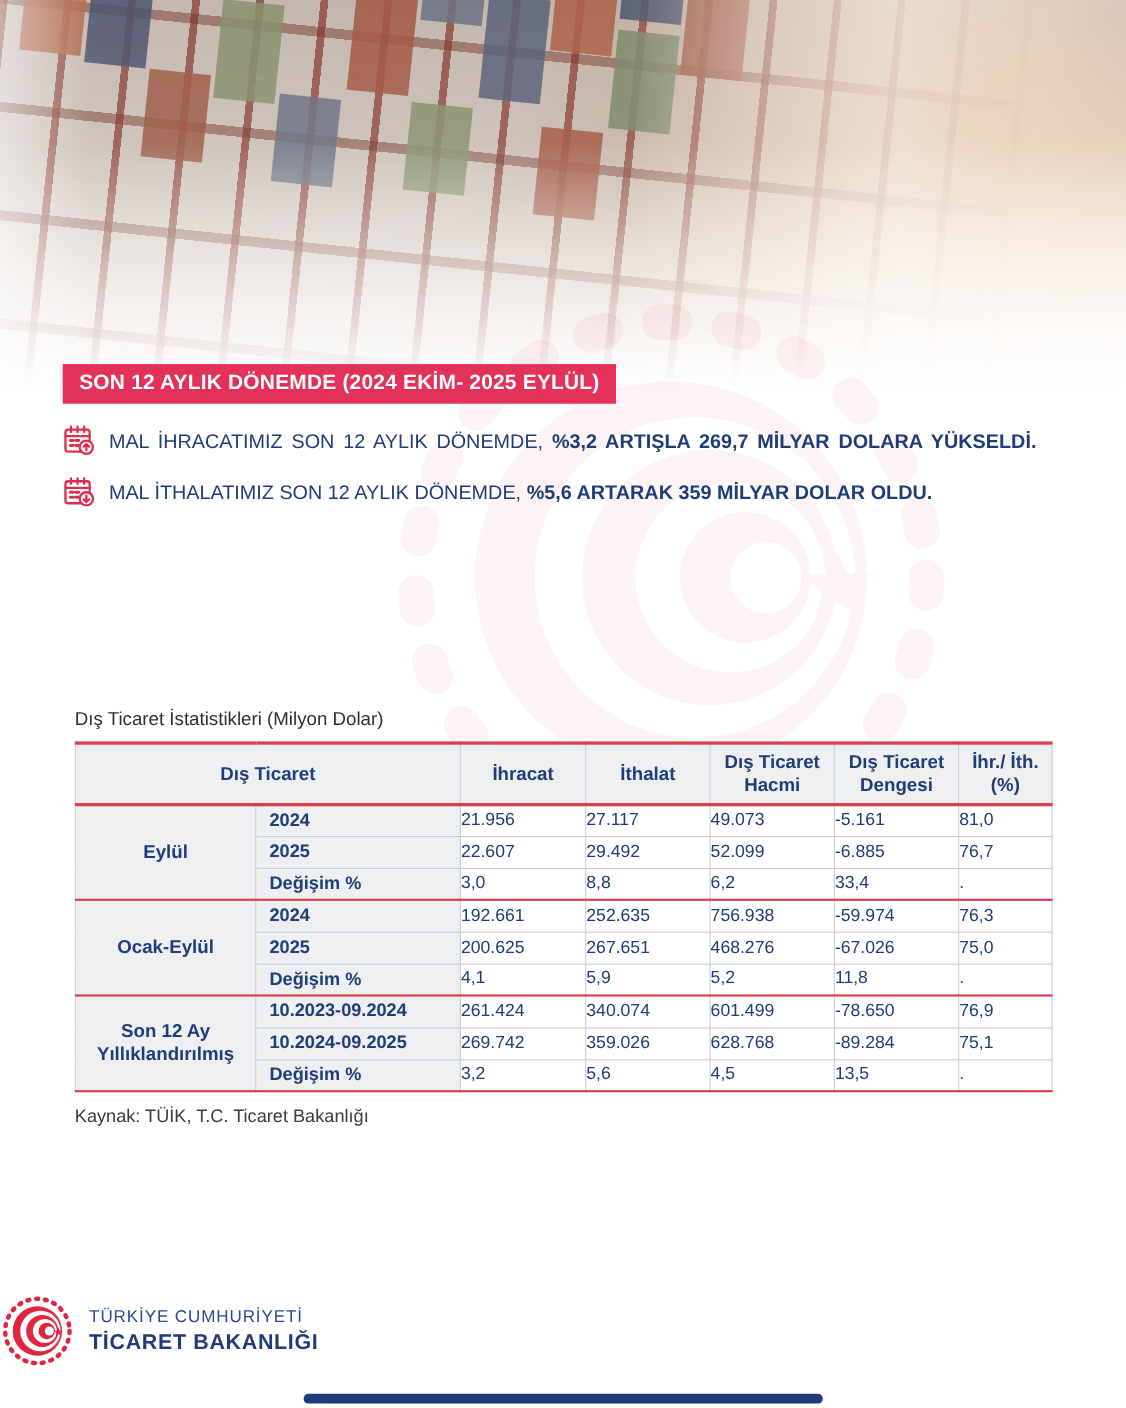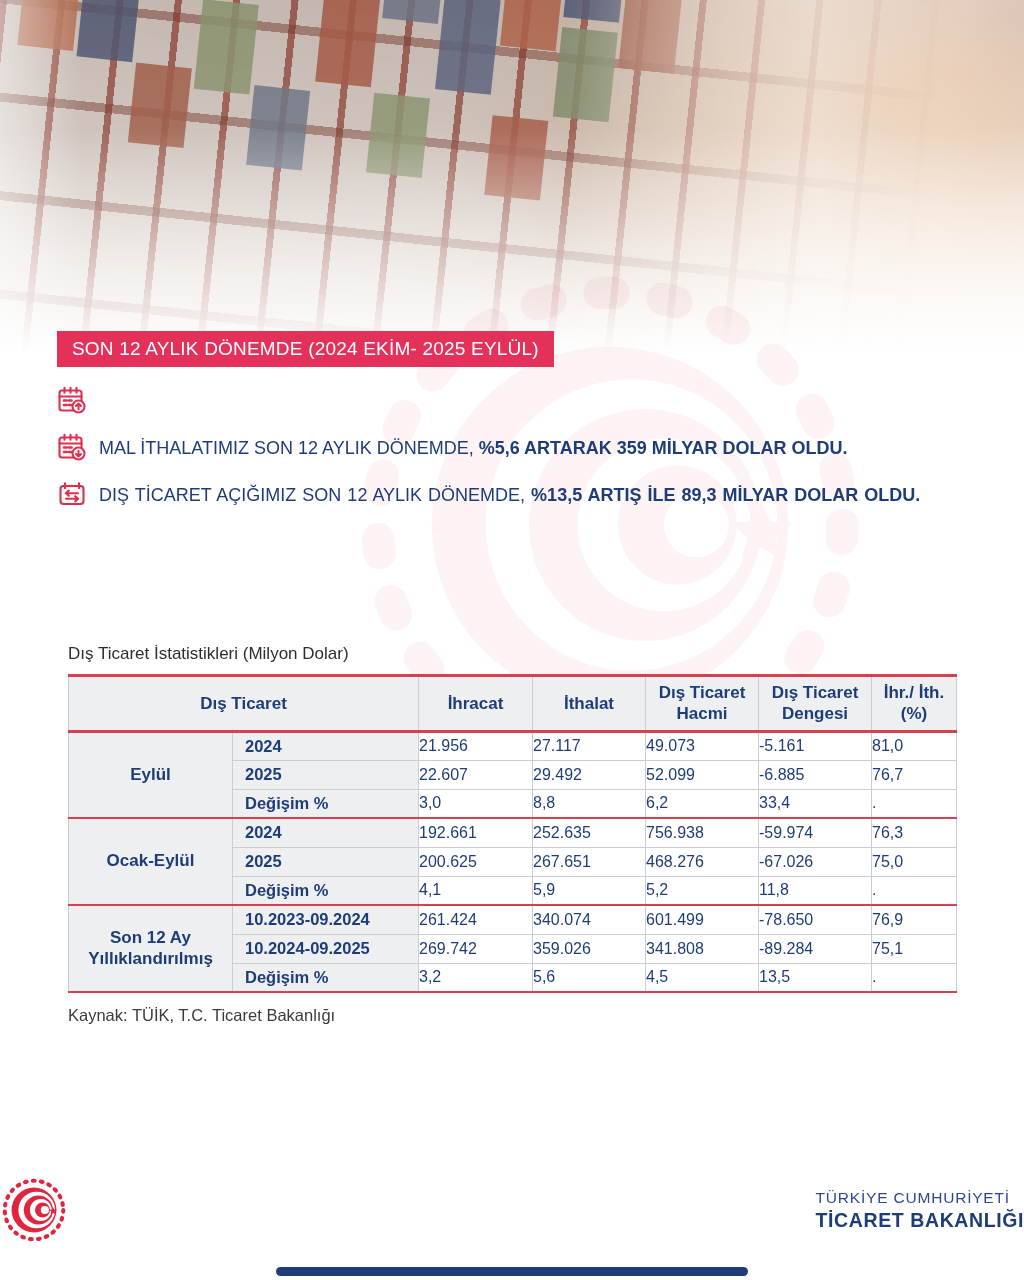--- a/index.html
+++ b/index.html
@@ -49,21 +49,21 @@
   }
 
   
   .watermark{position:absolute;left:340px;top:255px;width:540px;height:540px;opacity:0.05;}
 
   
   .banner{
     position:absolute;left:57px;top:331px;height:36px;
     display:inline-flex;align-items:center;
     background:var(--accent-red);
-    color:#fff;font-weight:400;font-size:19px;letter-spacing:0.2px;
+    color:#fff;font-weight:700;font-size:19px;letter-spacing:0.2px;
     padding:0 15px;white-space:nowrap;
   }
 
   
   .bullets{position:absolute;left:56px;top:384px;width:935px;}
   .bullet{display:flex;align-items:center;gap:11px;height:34px;margin-bottom:13px;}
   .bullet .txt{color:var(--navy);font-size:18px;white-space:nowrap;}
   .bullet .txt b{font-weight:700;}
   .bullet.b0 .txt{word-spacing:3px;}
   .bullet.b2 .txt{word-spacing:1px;}
@@ -100,21 +100,21 @@
     text-align:left;padding-left:12px;
   }
   td.num{background:#fff;text-align:left;padding-right:12px;}
   th:first-child, td:first-child{border-left:1px solid var(--grid-gray);}
   th:last-child, td:last-child{border-right:1px solid var(--grid-gray);}
 
   
   .kaynak{position:absolute;left:68px;top:1006px;font-size:16.5px;color:#3b3b3b;}
   .footer{
     position:absolute;left:0;top:1176px;width:1024px;
-    display:flex;justify-content:space-between;align-items:center;gap:13px;
+    display:flex;justify-content:flex-start;align-items:center;gap:13px;
   }
   .emblem{width:68px;height:68px;}
   .footer-text .l1{
     color:#2c4a8e;font-size:15.5px;letter-spacing:0.8px;line-height:1.25;
   }
   .footer-text .l2{
     color:var(--navy);font-size:19.5px;font-weight:700;letter-spacing:0.6px;line-height:1.25;
   }
   .bottom-bar{
     position:absolute;left:50%;transform:translateX(-50%);
@@ -173,46 +173,36 @@
   <div class="bullet b0">
     <span class="bicon">
       <svg viewBox="0 0 32 32" fill="none" stroke="#e02e4e" stroke-width="2.1" stroke-linecap="round" stroke-linejoin="round">
         <rect x="3.5" y="5.5" width="22" height="20" rx="2.5"></rect>
         <path d="M8.5 2.8v5M14.5 2.8v5M20.5 2.8v5M3.5 11.5h22"></path>
         <path d="M8 15.5h2.6M13 15.5h2.6M8 20h2.6M13 20h2.6" stroke-width="2.6"></path>
         <circle cx="22.5" cy="21.5" r="6" fill="#fff"></circle>
         <path d="M22.5 24.3v-5.2M20 21l2.5-2.4L25 21"></path>
       </svg>
     </span>
+    <span class="txt"><span>MAL İHRACATIMIZ SON 12 AYLIK DÖNEMDE, </span><b>%3,2 ARTIŞLA 269,7 MİLYAR DOLARA YÜKSELDİ.</b></span>
   </div>
 
   <div class="bullet b1">
     <span class="bicon">
       <svg viewBox="0 0 32 32" fill="none" stroke="#e02e4e" stroke-width="2.1" stroke-linecap="round" stroke-linejoin="round">
         <rect x="3.5" y="5.5" width="22" height="20" rx="2.5"></rect>
         <path d="M8.5 2.8v5M14.5 2.8v5M20.5 2.8v5M3.5 11.5h22"></path>
         <path d="M8 15.5h2.6M13 15.5h2.6M8 20h2.6M13 20h2.6" stroke-width="2.6"></path>
         <circle cx="22.5" cy="21.5" r="6" fill="#fff"></circle>
         <path d="M22.5 18.7v5.2M20 22l2.5 2.4L25 22"></path>
       </svg>
     </span>
     <span class="txt"><span>MAL İTHALATIMIZ SON 12 AYLIK DÖNEMDE, </span><b>%5,6 ARTARAK 359 MİLYAR DOLAR OLDU.</b></span>
   </div>
 
-  <div class="bullet b2">
-    <span class="bicon">
-      <svg viewBox="0 0 32 32" fill="none" stroke="#e02e4e" stroke-width="2.1" stroke-linecap="round" stroke-linejoin="round">
-        <rect x="4.5" y="7" width="23" height="18" rx="3"></rect>
-        <path d="M9 4.2v5M23 4.2v5"></path>
-        <path d="M10 14.2h12M12.8 11.6l-2.9 2.6 2.9 2.6"></path>
-        <path d="M22 19.8H10M19.2 17.2l2.9 2.6-2.9 2.6"></path>
-      </svg>
-    </span>
-    <span class="txt"><span>DIŞ TİCARET AÇIĞIMIZ SON 12 AYLIK DÖNEMDE, </span><b>%13,5 ARTIŞ İLE 89,3 MİLYAR DOLAR OLDU.</b></span>
-  </div>
 
 
 </div>
 
 <div class="table-title">Dış Ticaret İstatistikleri (Milyon Dolar)</div>
 
 <div class="table-wrap">
   <table id="trade-table">
     <colgroup>
       <col style="width:164px">
@@ -294,21 +284,21 @@
           <td class="num">261.424</td>
           <td class="num">340.074</td>
           <td class="num">601.499</td>
           <td class="num">-78.650</td>
           <td class="num">76,9</td>
         </tr>
         <tr>
           <td class="period">10.2024-09.2025</td>
           <td class="num">269.742</td>
           <td class="num">359.026</td>
-          <td class="num">341.808</td>
+          <td class="num">628.768</td>
           <td class="num">-89.284</td>
           <td class="num">75,1</td>
         </tr>
         <tr>
           <td class="period">Değişim %</td>
           <td class="num">3,2</td>
           <td class="num">5,6</td>
           <td class="num">4,5</td>
           <td class="num">13,5</td>
           <td class="num">.</td>

